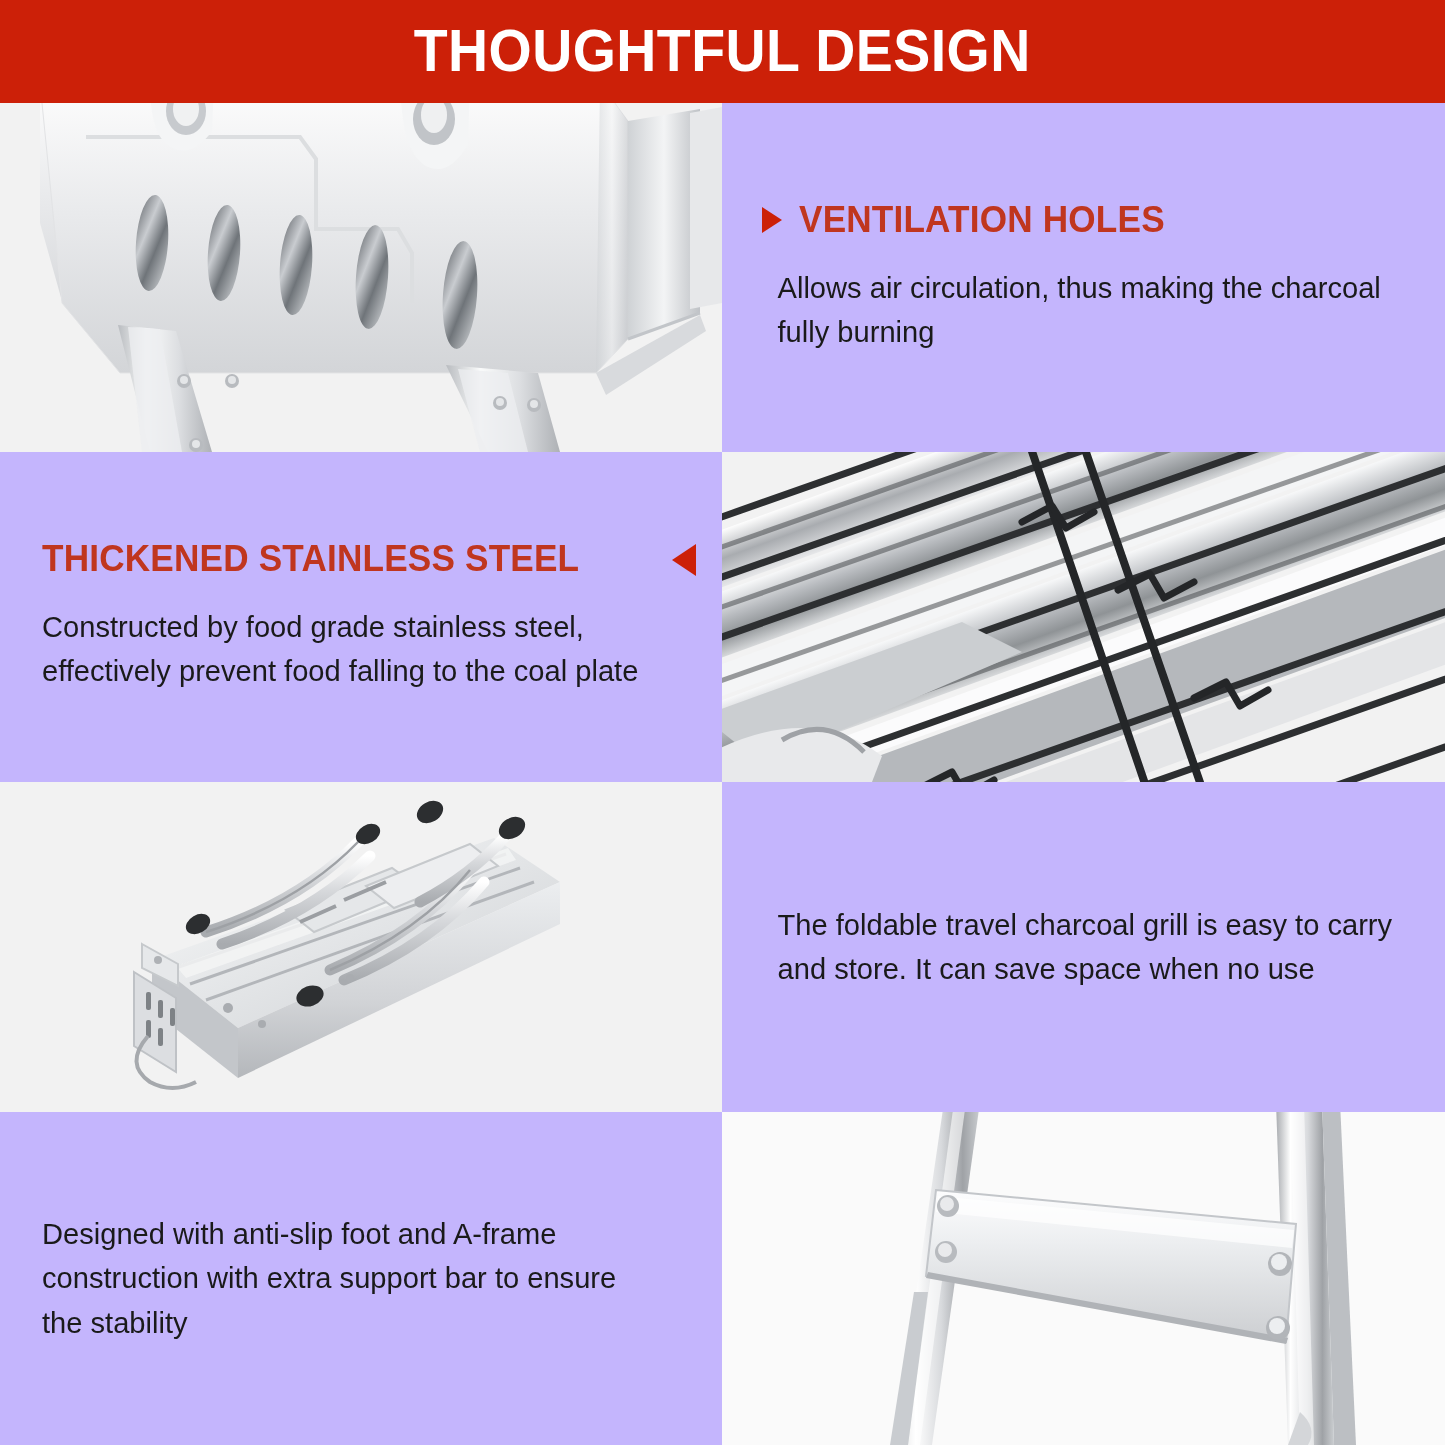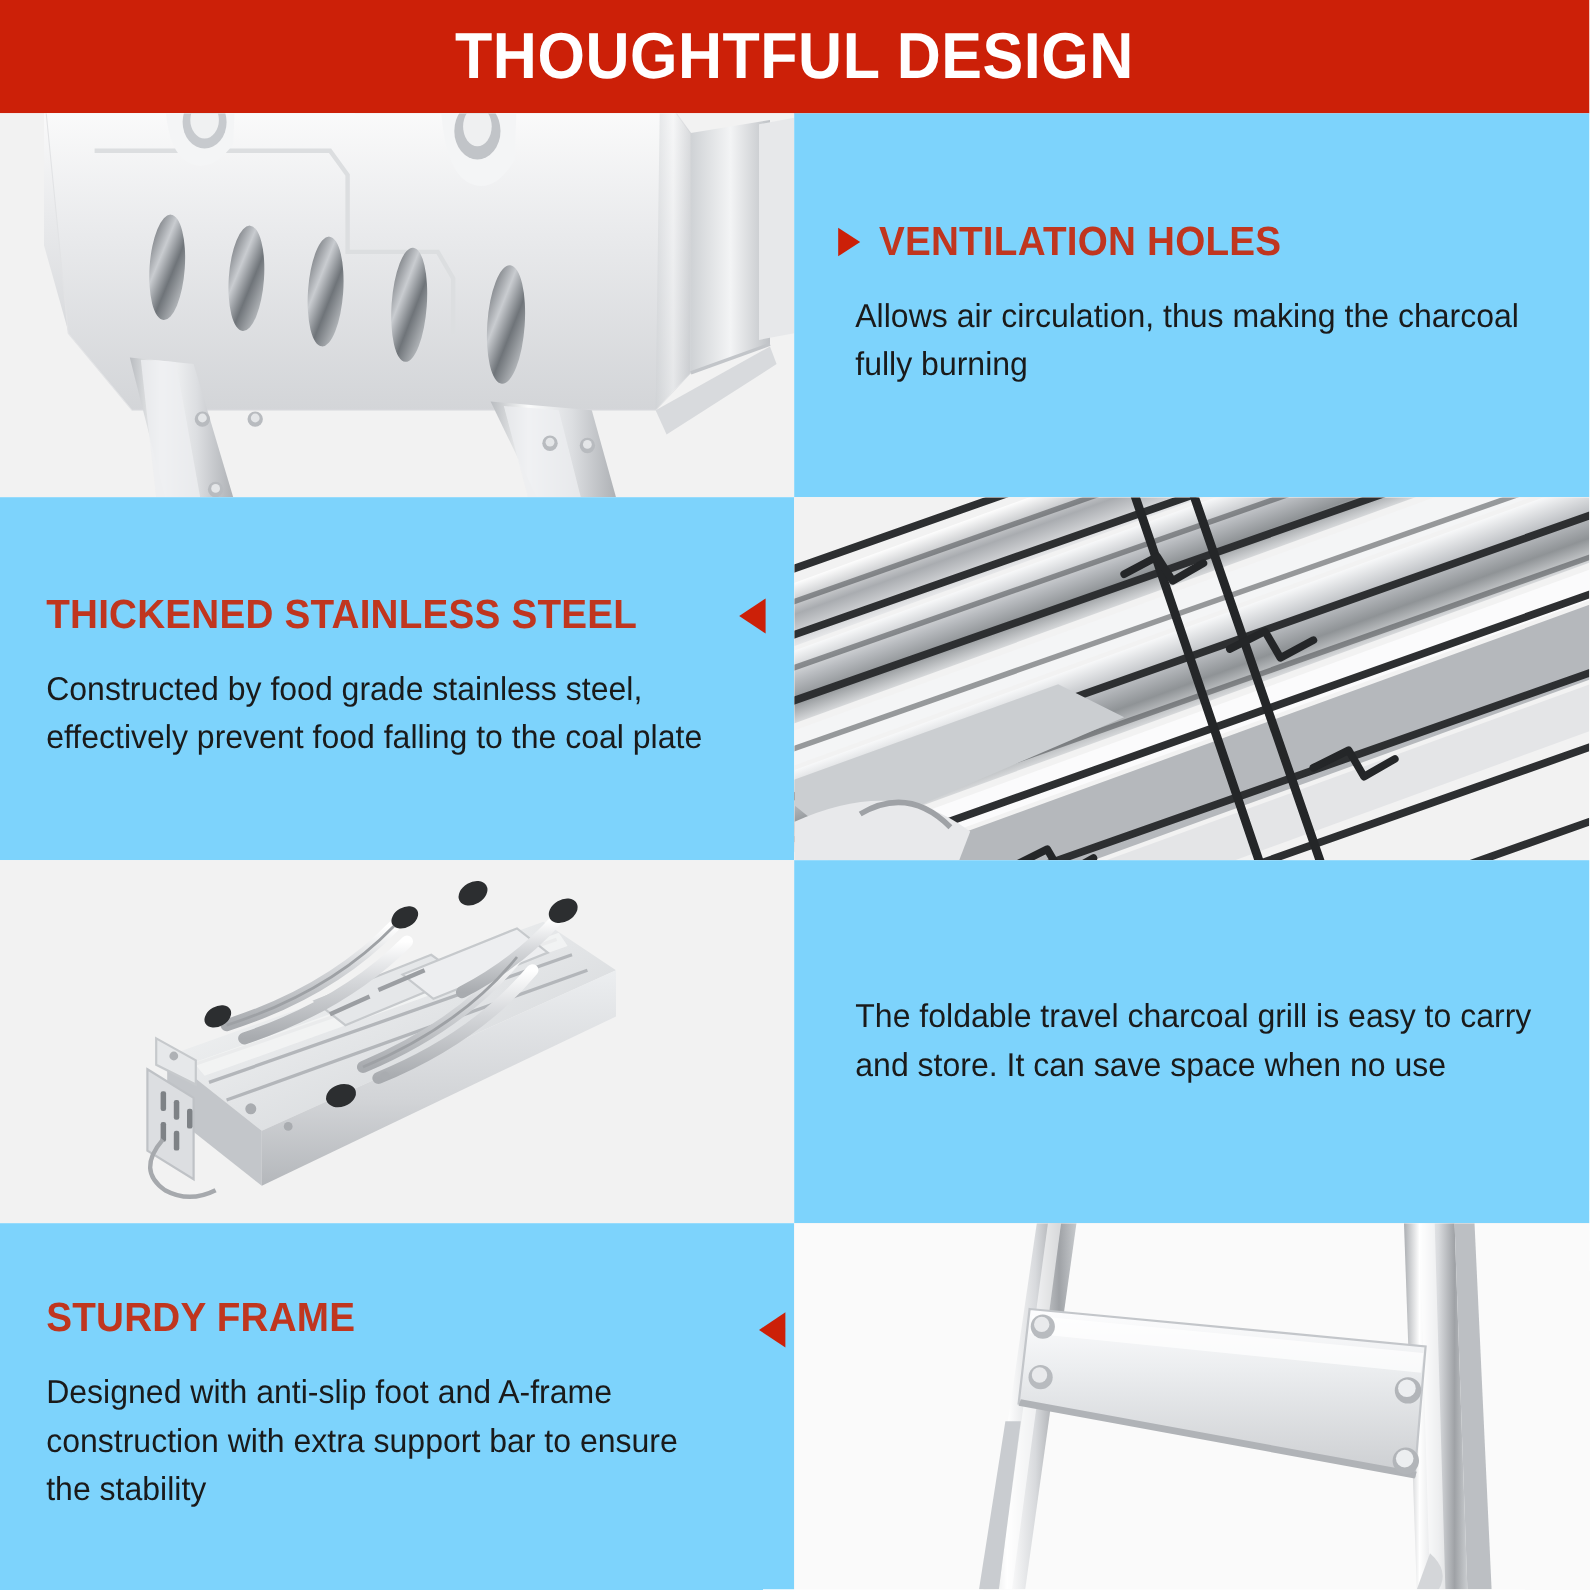--- a/index.html
+++ b/index.html
@@ -34,21 +34,21 @@
   .cell { position:absolute; overflow:hidden; }
 
   .r1 { top:0;    height:349px; }
   .r2 { top:349px; height:330px; }
   .r3 { top:679px; height:330px; }
   .r4 { top:1009px; height:333px; }
   .cl { left:0;   width:722px; }
   .cr { left:722px; width:723px; }
 
   .imgcell { background:#F2F2F2; }
-  .txtcell { background:#7dd3fc; display:flex; flex-direction:column; justify-content:center; }
+  .txtcell { background:#c4b5fd; display:flex; flex-direction:column; justify-content:center; }
 
   
   .txt-inner { position:relative; }
   .txt-left  { padding:0 40px 0 42px; }
   .txt-right { padding:0 30px 0 40px; }
 
   .head-row { display:flex; align-items:center; margin-bottom:26px; }
   .head-row.rightside { justify-content:flex-start; }
   .head-row.leftside  { justify-content:space-between;gap:46px; }
 
@@ -358,24 +358,20 @@
     </div>
 
     <div class="cell cr r3 txtcell">
       <div class="txt-inner txt-right">
         <div class="body-text body-indent">The foldable travel charcoal grill is easy to carry and store. It can save space when no use</div>
       </div>
     </div>
 
     <div class="cell cl r4 txtcell">
       <div class="txt-inner txt-left">
-        <div class="head-row leftside">
-          <span class="heading">STURDY FRAME</span>
-          <span class="tri tri-left-far"></span>
-        </div>
         <div class="body-text">Designed with anti-slip foot and A-frame construction with extra support bar to ensure the stability</div>
       </div>
     </div>
 
     <div class="cell cr r4 imgcell">
       <div class="photo">
         <svg viewBox="0 0 723 333" preserveAspectRatio="xMidYMid slice">
           <defs>
             <linearGradient id="tubeG" x1="0" y1="0" x2="1" y2="0">
               <stop offset="0%" stop-color="#a9acb0"></stop>

